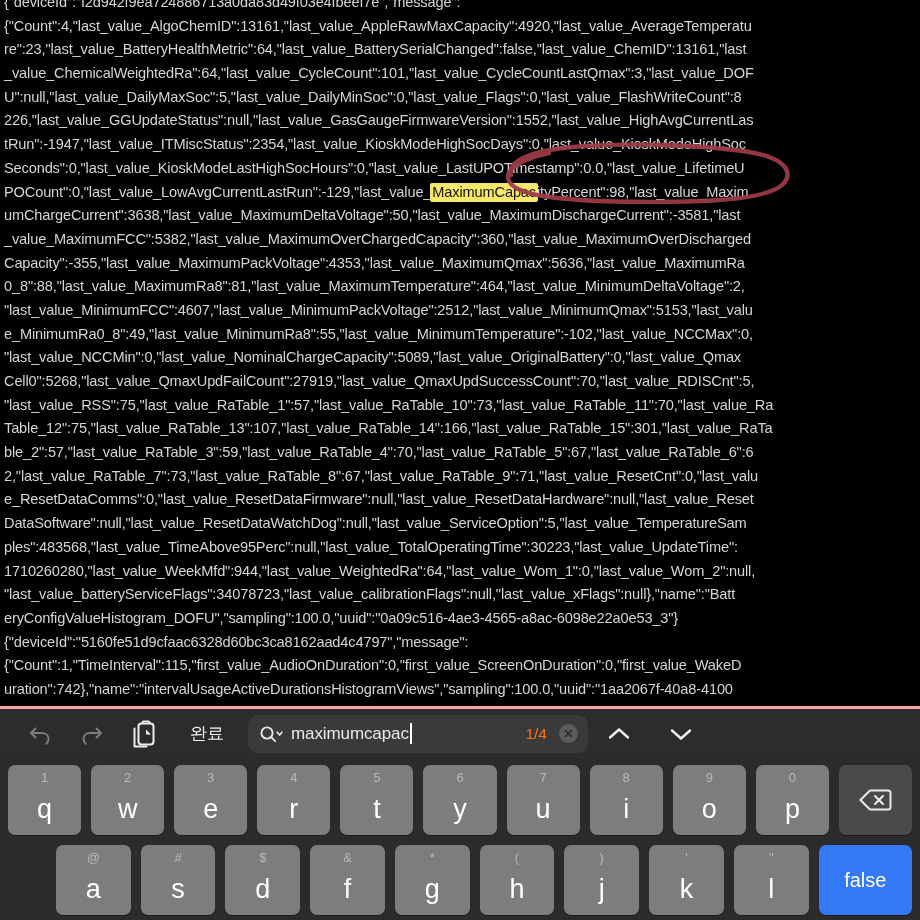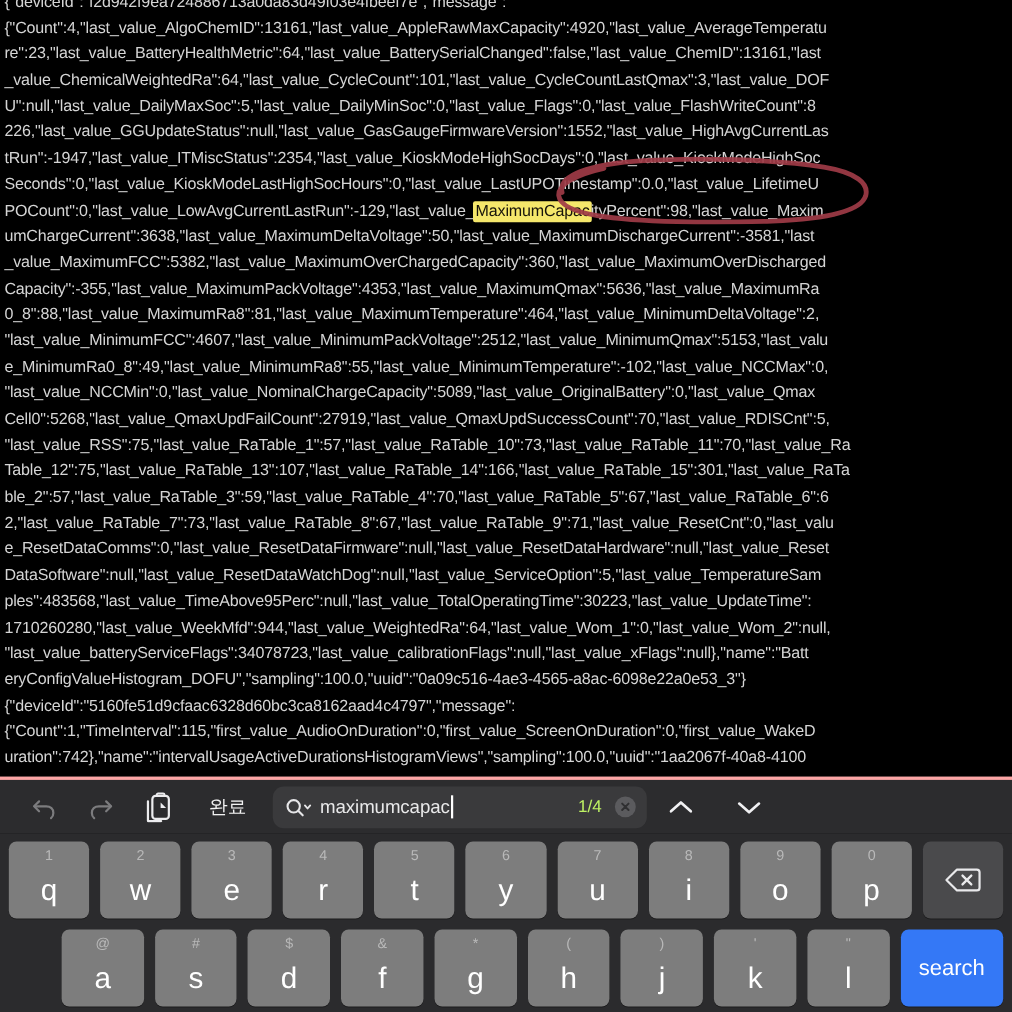--- a/index.html
+++ b/index.html
@@ -145,21 +145,21 @@
   #text-caret {
     display: inline-block;
     width: 2px;
     height: 21px;
     background: #ffffff;
     margin-left: 1px;
     vertical-align: middle;
   }
 
   #match-count {
-    color: #bef264;
+    color: #f97316;
     font-size: 15.5px;
     flex: 0 0 auto;
     margin-right: 5px;
     font-family: "Liberation Sans", sans-serif;
   }
 
   #clear-search-button {
     flex: 0 0 auto;
     width: 19px;
     height: 19px;
@@ -412,18 +412,18 @@
         </div>
         <div class="key">
           <span class="key-alt">'</span>
           <span class="key-letter">k</span>
         </div>
         <div class="key">
           <span class="key-alt">"</span>
           <span class="key-letter">l</span>
         </div>
         <div class="key action">
-          <span class="key-letter">search</span>
+          <span class="key-letter">false</span>
         </div>
       </div>
   </div>
 
 </div>
 
 </body></html>

